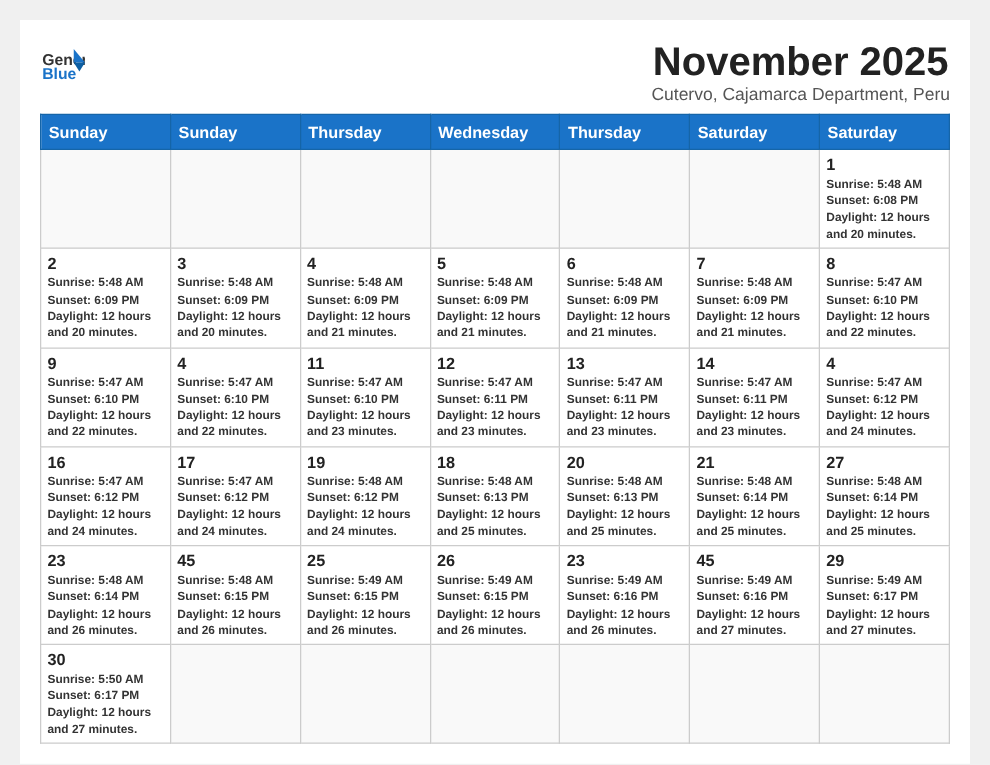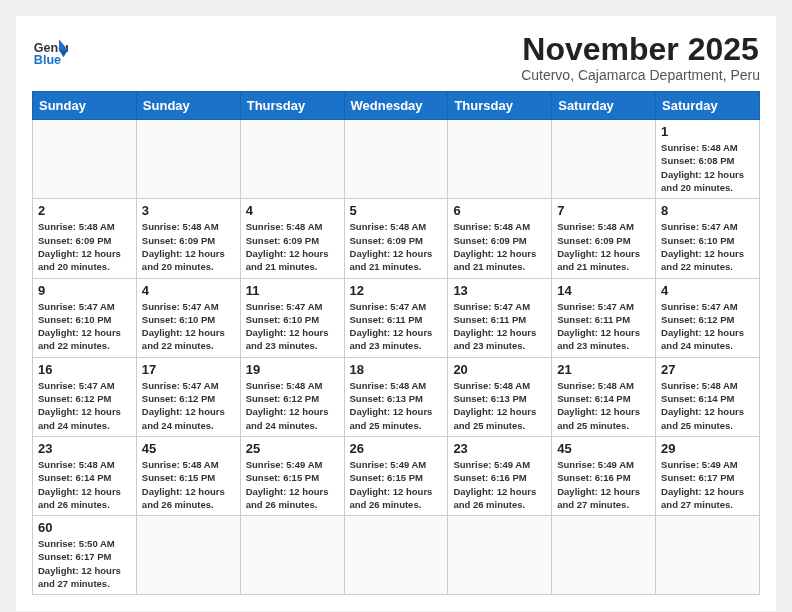--- a/index.html
+++ b/index.html
@@ -305,21 +305,21 @@
           </td>
           <td>
             <span class="day-number">29</span>
             <div class="day-info">Sunrise: 5:49 AM
 Sunset: 6:17 PM
 Daylight: 12 hours and 27 minutes.</div>
           </td>
         </tr>
         <tr class="week-row">
           <td>
-            <span class="day-number">60</span>
+            <span class="day-number">30</span>
             <div class="day-info">Sunrise: 5:50 AM
 Sunset: 6:17 PM
 Daylight: 12 hours and 27 minutes.</div>
           </td>
           <td class="empty"></td>
           <td class="empty"></td>
           <td class="empty"></td>
           <td class="empty"></td>
           <td class="empty"></td>
           <td class="empty"></td>

